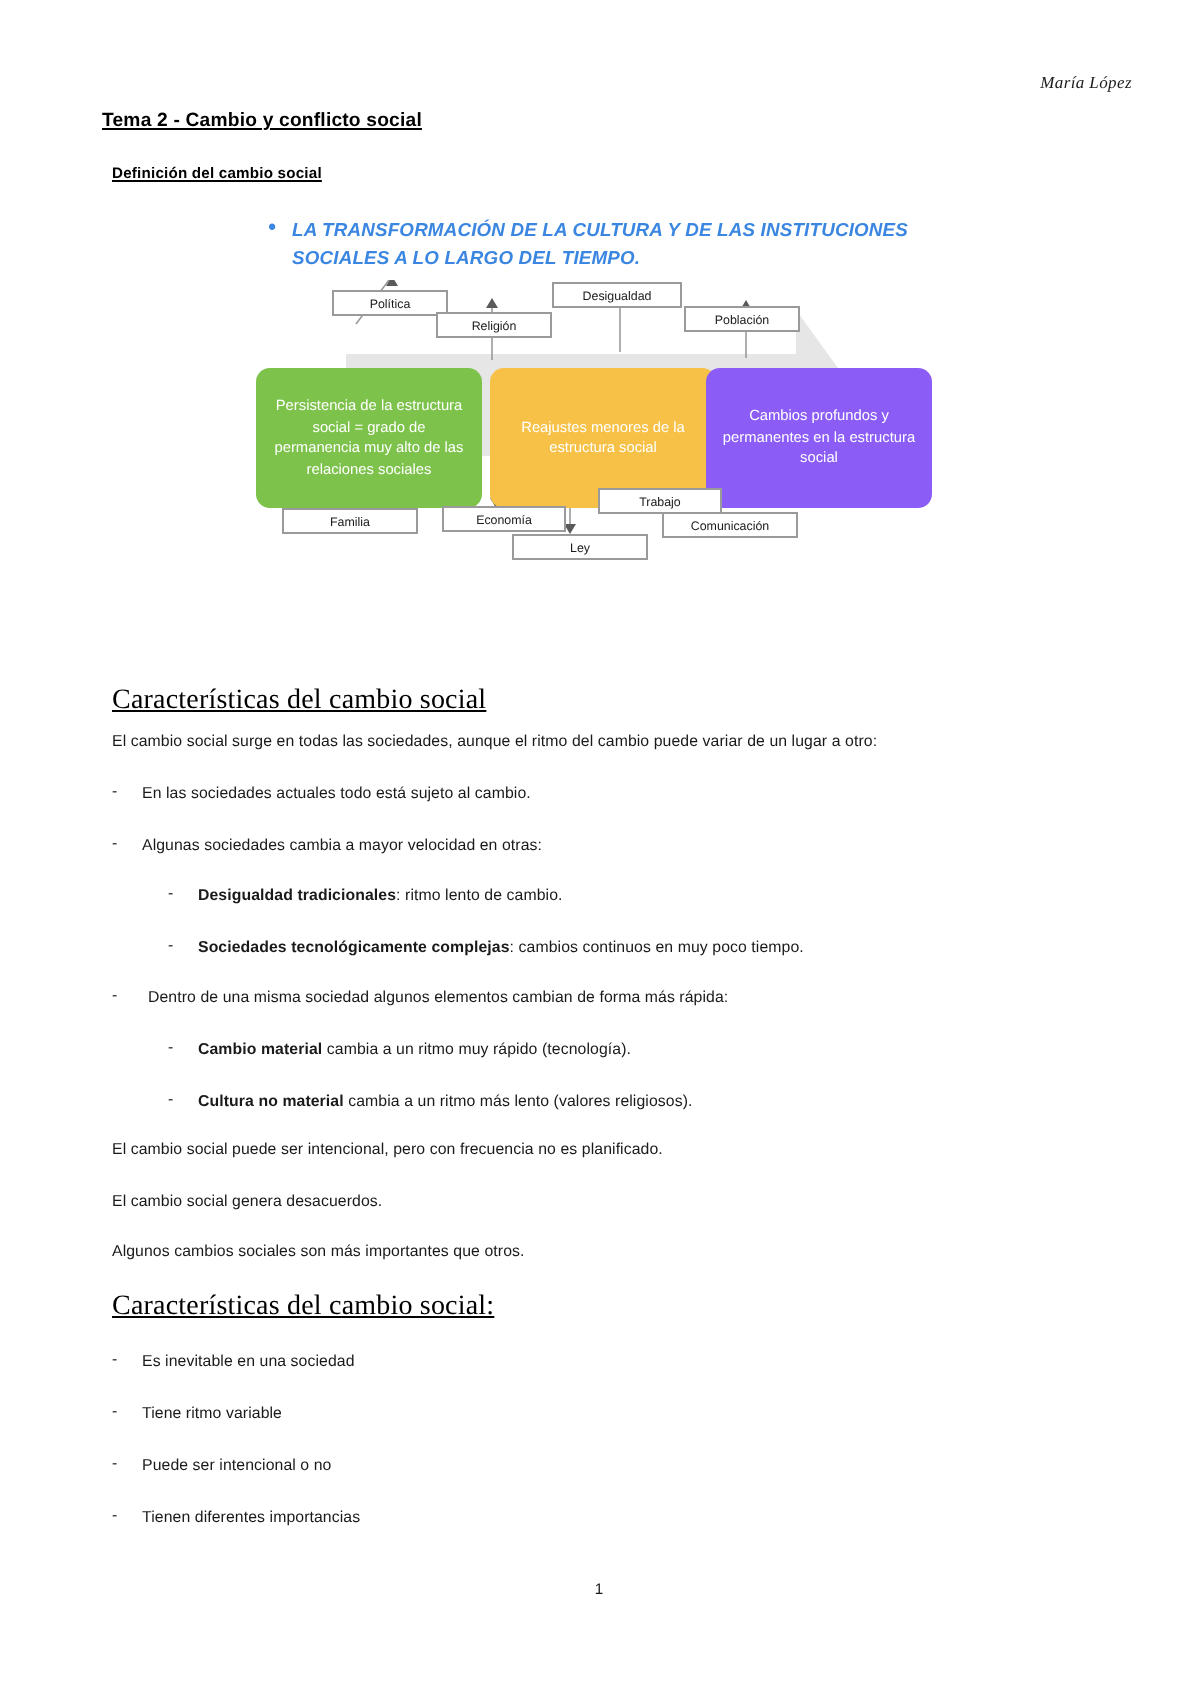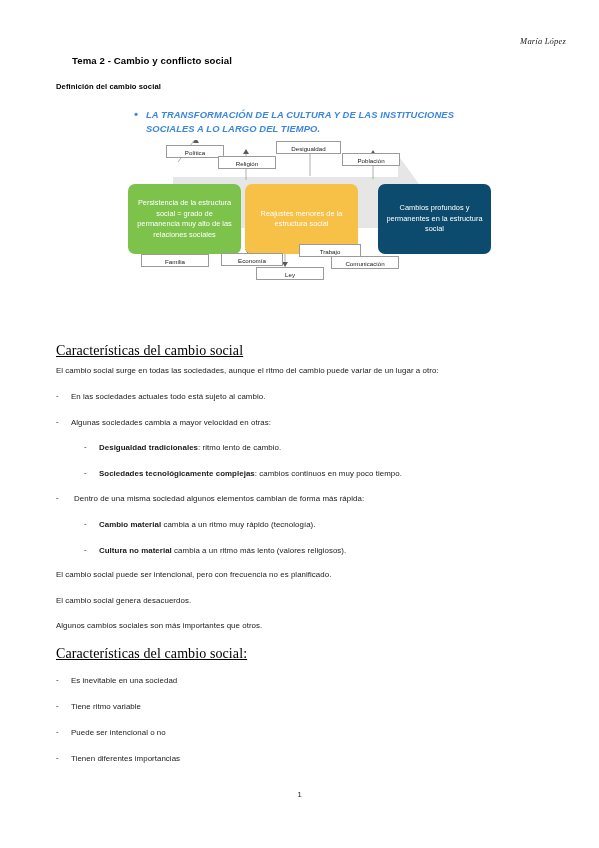--- a/index.html
+++ b/index.html
@@ -26,36 +26,38 @@
     font-family: "Liberation Serif", serif;
     font-style: italic;
     font-size: 8.5px;
     color: #1a1a1a;
     letter-spacing: 0.2px;
   }
 
   
   .doc-title {
     position: absolute;
-    left: 72px;
+    left: 51px;
     top: 55px;
     font-family: "Liberation Sans", sans-serif;
     font-size: 9.6px;
     font-weight: bold;
     color: #000000;
+    text-decoration: underline;
     letter-spacing: 0.1px;
   }
   .sub-title {
     position: absolute;
     left: 56px;
     top: 82px;
     font-family: "Liberation Sans", sans-serif;
     font-size: 7.6px;
     font-weight: bold;
     color: #000000;
+    text-decoration: underline;
     letter-spacing: 0.1px;
   }
 
   
   .definition {
     position: absolute;
     left: 125px;
     top: 108px;
     width: 375px;
     color: #3a86e0;
@@ -217,21 +219,21 @@
       </g>
     </svg>
 
     <div class="node-box" style="left:166px; top:5px; width:58px;">Política</div>
     <div class="node-box" style="left:218px; top:16px; width:58px;">Religión</div>
     <div class="node-box" style="left:276px; top:1px; width:65px;">Desigualdad</div>
     <div class="node-box" style="left:342px; top:13px; width:58px;">Población</div>
 
     <div class="color-box" style="left:128px; top:44px; width:113px; height:70px; background:#7DC24B;">Persistencia de la estructura social = grado de permanencia muy alto de las relaciones sociales</div>
     <div class="color-box" style="left:245px; top:44px; width:113px; height:70px; background:#F7C046;">Reajustes menores de la estructura social</div>
-    <div class="color-box" style="left:378px; top:44px; width:113px; height:70px; background:#0c4a6e;">Cambios profundos y permanentes en la estructura social</div>
+    <div class="color-box" style="left:353px; top:44px; width:113px; height:70px; background:#8b5cf6;">Cambios profundos y permanentes en la estructura social</div>
 
     <div class="node-box" style="left:141px; top:114px; width:68px;">Familia</div>
     <div class="node-box" style="left:221px; top:113px; width:62px;">Economía</div>
     <div class="node-box" style="left:256px; top:127px; width:68px;">Ley</div>
     <div class="node-box" style="left:299px; top:104px; width:62px;">Trabajo</div>
     <div class="node-box" style="left:331px; top:116px; width:68px;">Comunicación</div>
   </div>
 
   <div class="h-underline" style="left:56px; top:343px;">Características del cambio social</div>
 

